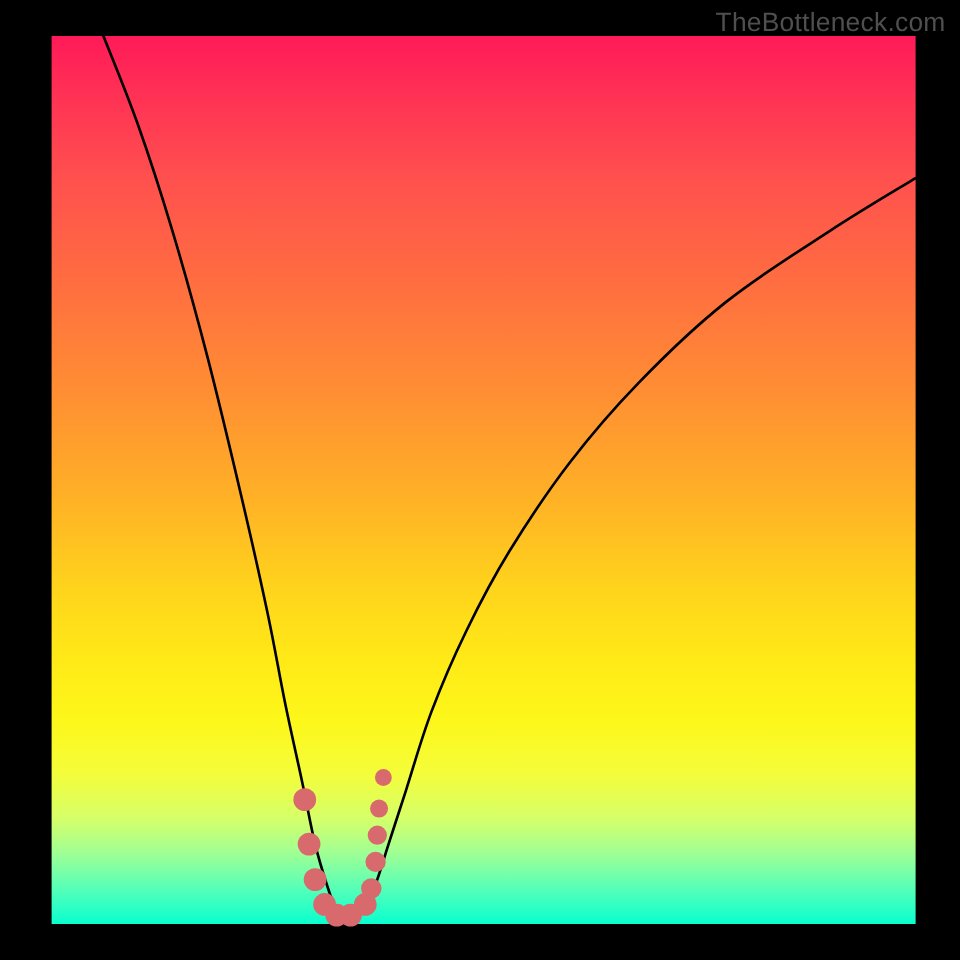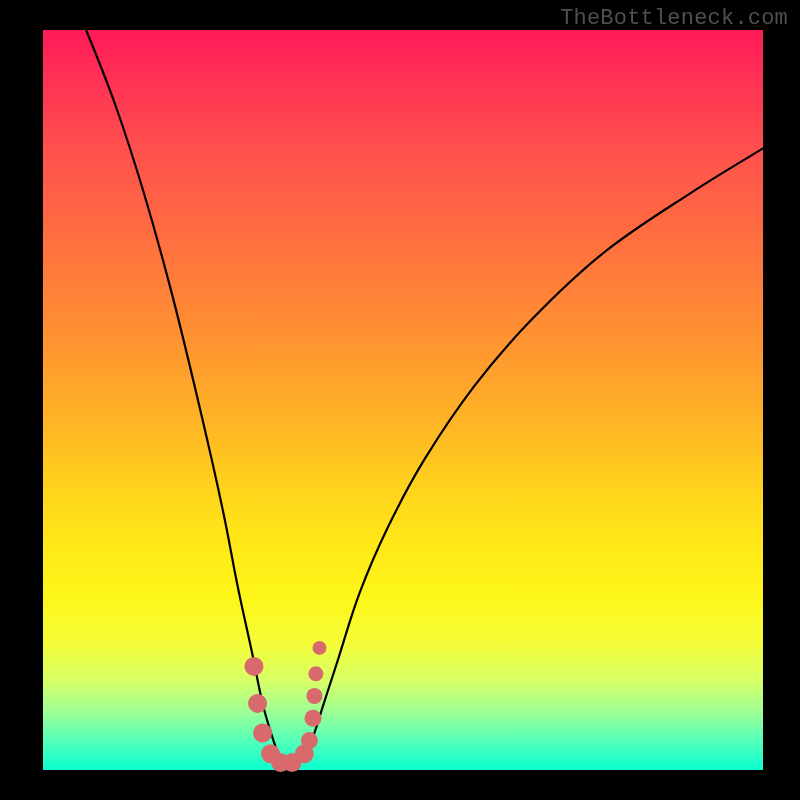--- a/index.html
+++ b/index.html
@@ -9,21 +9,20 @@
     height: 800px;
     overflow: hidden;
     background: #000;
     font-family: Arial, Helvetica, sans-serif;
   }
   .frame {
     position: relative;
     width: 800px;
     height: 800px;
     background: #000;
-    font-family: Liberation Mono, monospace;
   }
   .watermark {
     position: absolute;
     top: 6px;
     right: 12px;
     color: #4f4f4f;
     font-size: 22px;
     font-weight: 500;
     letter-spacing: 0.2px;
     z-index: 20;

